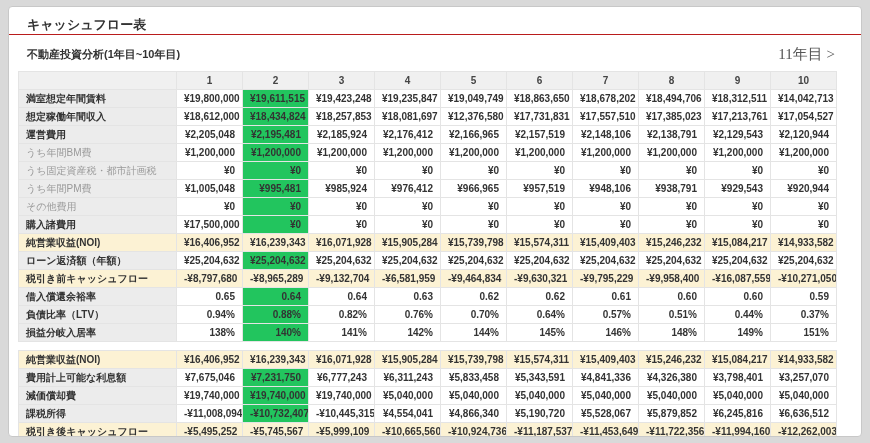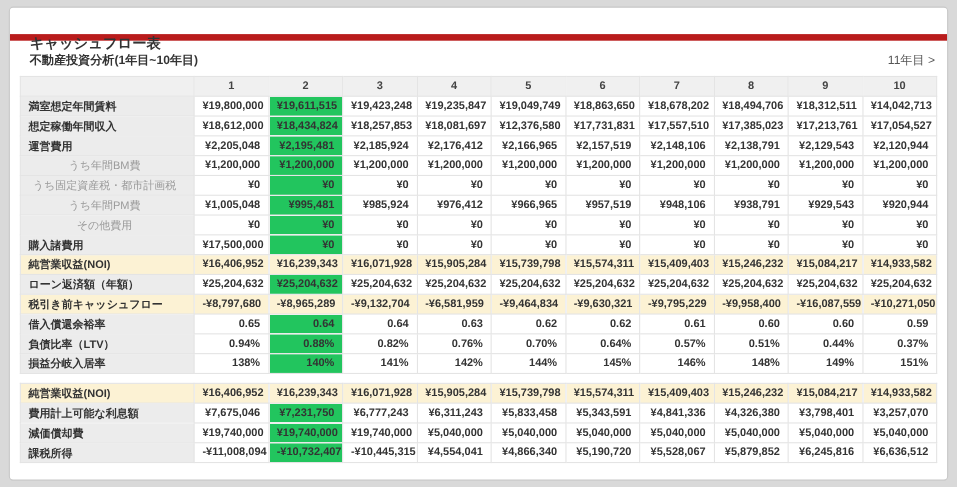--- a/index.html
+++ b/index.html
@@ -13,37 +13,37 @@
     position: absolute;
     left: 8px; top: 6px;
     width: 854px; height: 431px;
     background: #ffffff;
     border: 1px solid #c8c8c8;
     border-radius: 4px;
     overflow: hidden;
   }
   .card-header {
     height: 28px;
-    padding: 24px 18px 0 18px;
-    border-bottom: 6px solid #b91c1c;
+    padding: 8px 18px 0 18px;
+    border-bottom: 1px solid #b91c1c;
   }
   .card-title {
     font-size: 13px;
     font-weight: bold;
     color: #333;
   }
-  .content { padding: 8px 9px 0 9px; }
+  .content { padding: 8px 24px 0 9px; }
   .subtitle-row {
     display: flex;
     justify-content: space-between;
     align-items: center;
     padding: 2px 2px 7px 9px;
   }
   .subtitle { font-size: 11px; font-weight: bold; color: #333; }
-  .next-link { font-size: 11px; color: #555; cursor: pointer; text-decoration: none; }
+  .next-link { font-size: 15px; color: #555; cursor: pointer; text-decoration: none; font-family: Liberation Serif, serif; }
   table { width: 100%; border-collapse: collapse; table-layout: fixed; }
   td, th {
     height: 18px;
     border: 1px solid #e4e4e4;
     font-size: 10px;
     padding: 0 7px;
     white-space: nowrap;
     overflow: hidden;
   }
   th {
@@ -54,21 +54,21 @@
   }
   td.label-cell {
     background: #ececec;
     font-weight: bold;
     color: #333;
     text-align: left;
   }
   tr.sub td.label-cell {
     font-weight: normal;
     color: #999;
-    text-align: center;
+    text-align: left;
     padding-right: 12px;
   }
   td.value-cell {
     background: #ffffff;
     text-align: right;
     color: #333;
     font-weight: 600;
   }
   td.value-cell.col2 { background: #22c55e; }
   tr.highlight td { background: #fcf2d4 !important; }
@@ -362,17 +362,30 @@
               <td class="value-cell col2">-¥10,732,407</td>
               <td class="value-cell">-¥10,445,315</td>
               <td class="value-cell">¥4,554,041</td>
               <td class="value-cell">¥4,866,340</td>
               <td class="value-cell">¥5,190,720</td>
               <td class="value-cell">¥5,528,067</td>
               <td class="value-cell">¥5,879,852</td>
               <td class="value-cell">¥6,245,816</td>
               <td class="value-cell">¥6,636,512</td>
             </tr>
+            <tr class="highlight">
+              <td class="label-cell">税引き後キャッシュフロー</td>
+              <td class="value-cell">-¥5,495,252</td>
+              <td class="value-cell col2">-¥5,745,567</td>
+              <td class="value-cell">-¥5,999,109</td>
+              <td class="value-cell">-¥10,665,560</td>
+              <td class="value-cell">-¥10,924,736</td>
+              <td class="value-cell">-¥11,187,537</td>
+              <td class="value-cell">-¥11,453,649</td>
+              <td class="value-cell">-¥11,722,356</td>
+              <td class="value-cell">-¥11,994,160</td>
+              <td class="value-cell">-¥12,262,003</td>
+            </tr>
           </tbody>
         </table>
       </div>
   </div>
 </div>
 
 </body></html>

